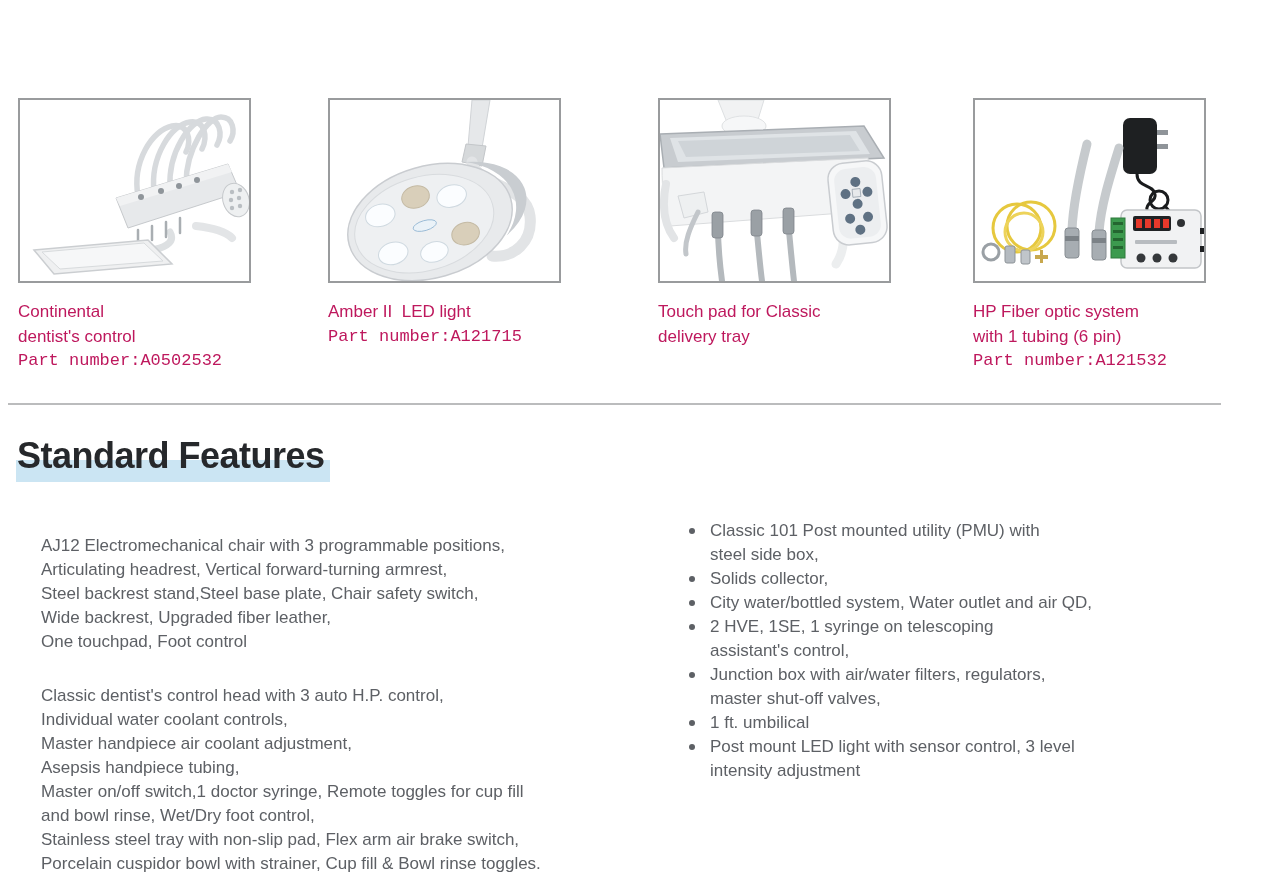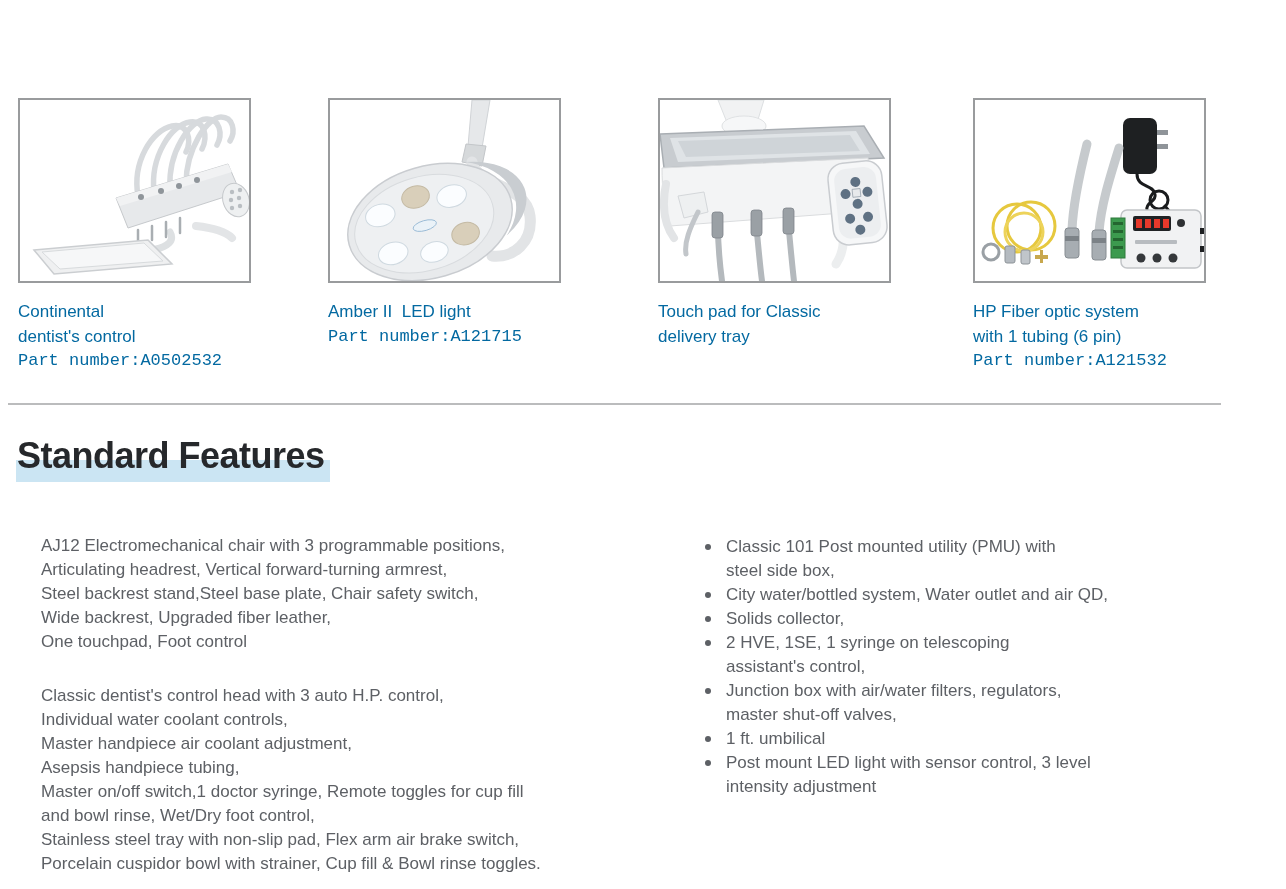--- a/index.html
+++ b/index.html
@@ -47,21 +47,21 @@
   #card-3 { left: 658px; }
   #card-4 { left: 973px; }
 
   
   .caption {
     position: absolute;
     top: 300px;
     width: 270px;
     font-size: 17px;
     line-height: 24.5px;
-    color: #0369a1;
+    color: #be185d;
   }
   .caption .prod-name { white-space: pre-wrap; }
   .caption .part-no { white-space: pre-wrap; font-family: Liberation Mono, monospace; }
   #caption-1 { left: 18px; }
   #caption-2 { left: 328px; }
   #caption-3 { left: 658px; }
   #caption-4 { left: 973px; }
 
   .divider {
     position: absolute;
@@ -86,21 +86,21 @@
 
   .features-right {
     position: absolute;
     left: 686px;
     top: 519px;
     width: 530px;
     font-size: 17px;
     line-height: 24px;
     color: #5d6065;
   }
-  .features-right ul { list-style: none; margin: 16px; padding: 0; }
+  .features-right ul { list-style: none; margin: 0; padding: 0; }
   .features-right li {
     position: relative;
     padding-left: 24px;
     white-space: pre-line;
   }
   .features-right li .bullet-dot {
     position: absolute;
     left: 3px;
     top: 9px;
     width: 6px;
@@ -306,22 +306,22 @@
 Master on/off switch,1 doctor syringe, Remote toggles for cup fill
 and bowl rinse, Wet/Dry foot control,
 Stainless steel tray with non-slip pad, Flex arm air brake switch,
 Porcelain cuspidor bowl with strainer, Cup fill &amp; Bowl rinse toggles.</p>
   </div>
 
   <div class="features-right">
     <ul>
       <li><span class="bullet-dot"></span><span>Classic 101 Post mounted utility (PMU) with
 steel side box,</span></li>
+      <li><span class="bullet-dot"></span><span>Solids collector,</span></li>
       <li><span class="bullet-dot"></span><span>City water/bottled system, Water outlet and air QD,</span></li>
-      <li><span class="bullet-dot"></span><span>Solids collector,</span></li>
       <li><span class="bullet-dot"></span><span>2 HVE, 1SE, 1 syringe on telescoping
 assistant's control,</span></li>
       <li><span class="bullet-dot"></span><span>Junction box with air/water filters, regulators,
 master shut-off valves,</span></li>
       <li><span class="bullet-dot"></span><span>1 ft. umbilical</span></li>
       <li><span class="bullet-dot"></span><span>Post mount LED light with sensor control, 3 level
 intensity adjustment</span></li>
     </ul>
   </div>
 

